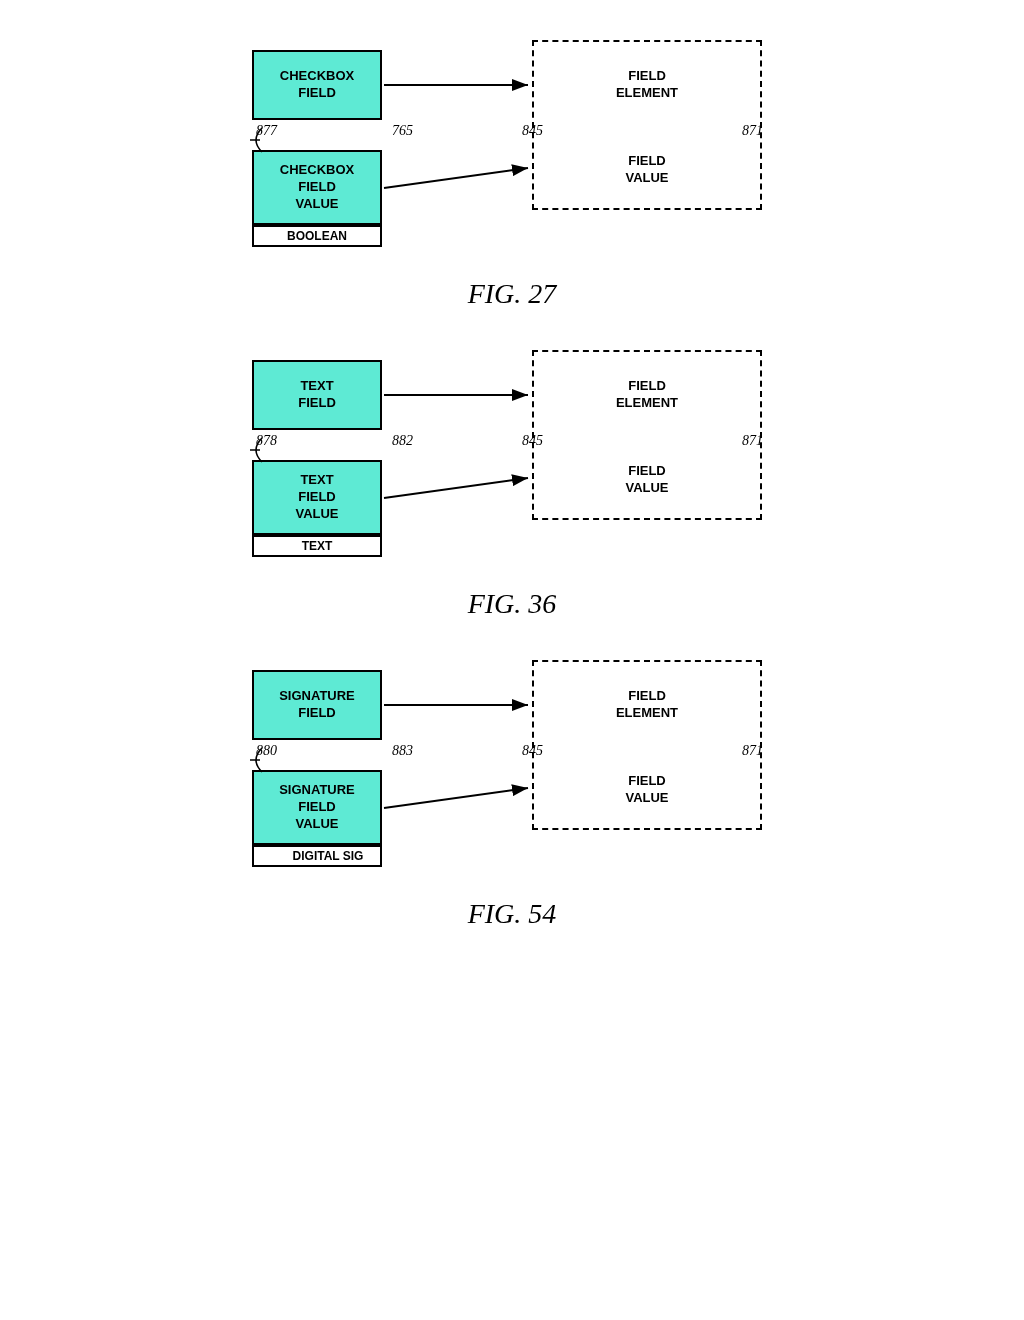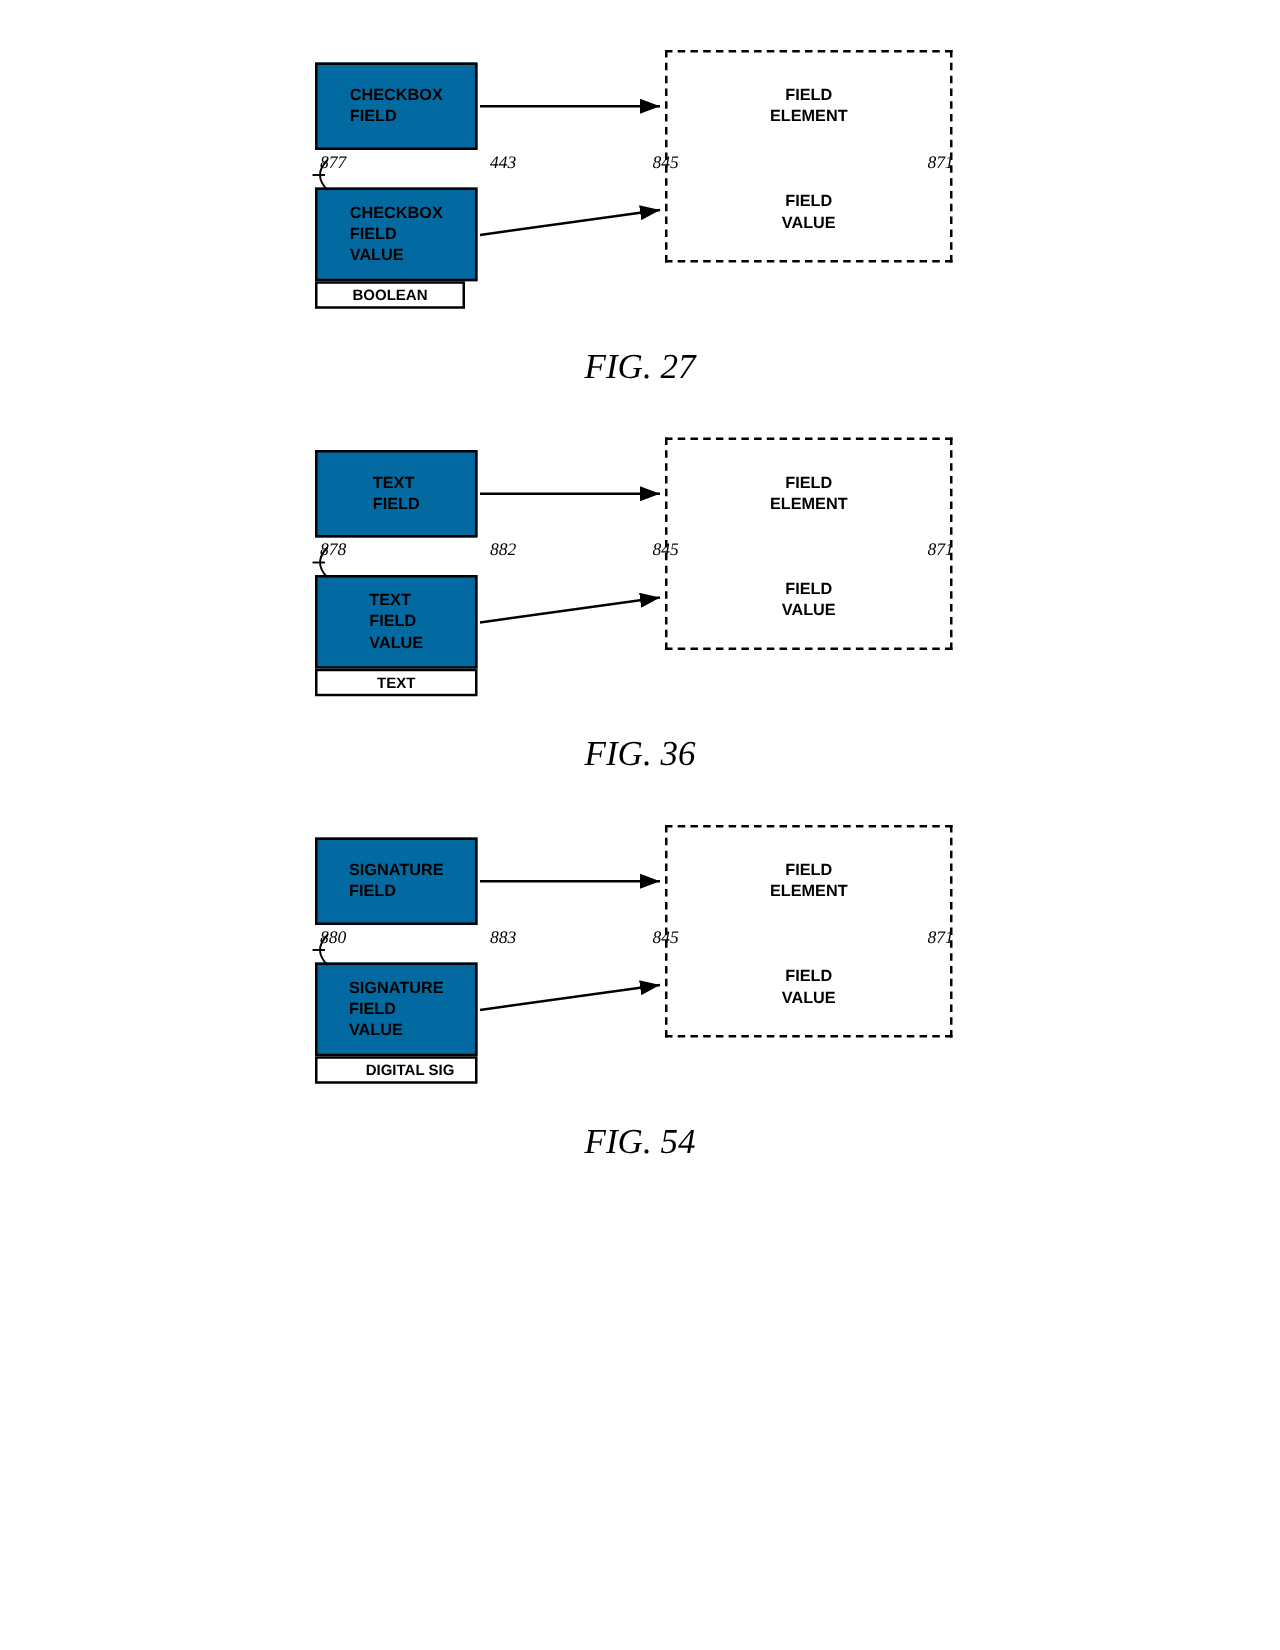--- a/index.html
+++ b/index.html
@@ -71,25 +71,25 @@
     
     .diagram {
       position: relative;
       width: 560px;
       height: 220px;
     }
 
     
     .box-solid {
       border: 2px solid #000;
-      background: #0369a1;
+      background: #5eead4;
       display: flex;
       align-items: center;
       justify-content: center;
-      text-align: left;
+      text-align: center;
       font-size: 13px;
       font-weight: bold;
       line-height: 1.3;
       position: absolute;
     }
 
     
     .box-dashed {
       border: 2px dashed #000;
       background: #fff;
@@ -154,31 +154,31 @@
           <span style="white-space:pre-line;">FIELD
 ELEMENT</span>
         </div>
 
         <div class="box-solid" style="left:20px; top:110px; width:130px; height:75px;">
           <span style="white-space:pre-line;">CHECKBOX
 FIELD
 VALUE</span>
         </div>
 
-        <div class="sub-label" style="left:20px; top:185px; width:120px;">
+        <div class="sub-label" style="left:20px; top:185px; width:130px;">
           <span>BOOLEAN</span>
         </div>
 
         <div style="position:absolute; left:320px; top:100px; width:190px; height:60px; display:flex; align-items:center; justify-content:center; text-align:center; font-size:13px; font-weight:bold; line-height:1.3;">
           <span style="white-space:pre-line;">FIELD
 VALUE</span>
         </div>
 
         <span class="ref-label" style="left:24px; top:83px;">877</span>
-        <span class="ref-label" style="left:160px; top:83px;">443</span>
+        <span class="ref-label" style="left:160px; top:83px;">765</span>
         <span class="ref-label" style="left:290px; top:83px;">845</span>
         <span class="ref-label" style="left:510px; top:83px;">871</span>
 
         <svg>
 
           <defs>
             <marker id="arrowhead35a" markerWidth="8" markerHeight="6" refX="8" refY="3" orient="auto">
               <polygon points="0 0, 8 3, 0 6" fill="#000"></polygon>
             </marker>
             <marker id="arrowhead35b" markerWidth="8" markerHeight="6" refX="8" refY="3" orient="auto">

